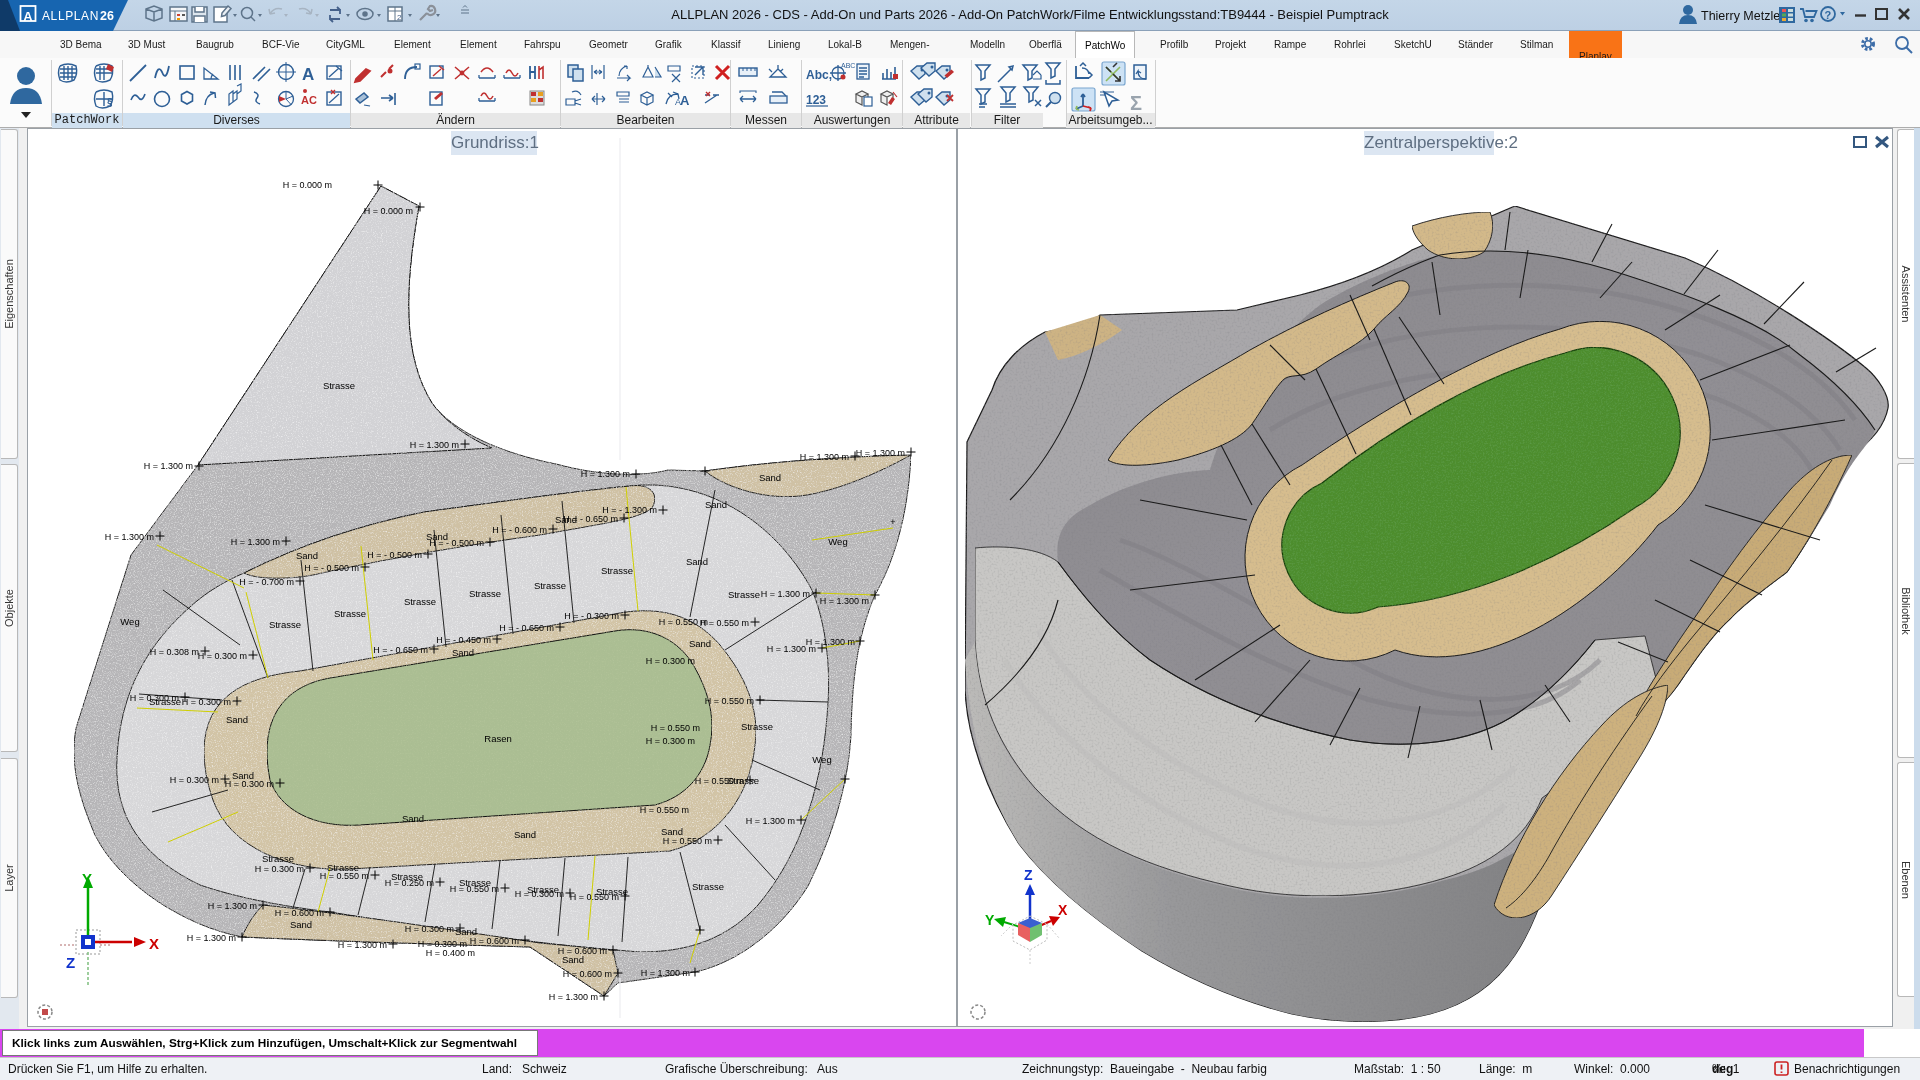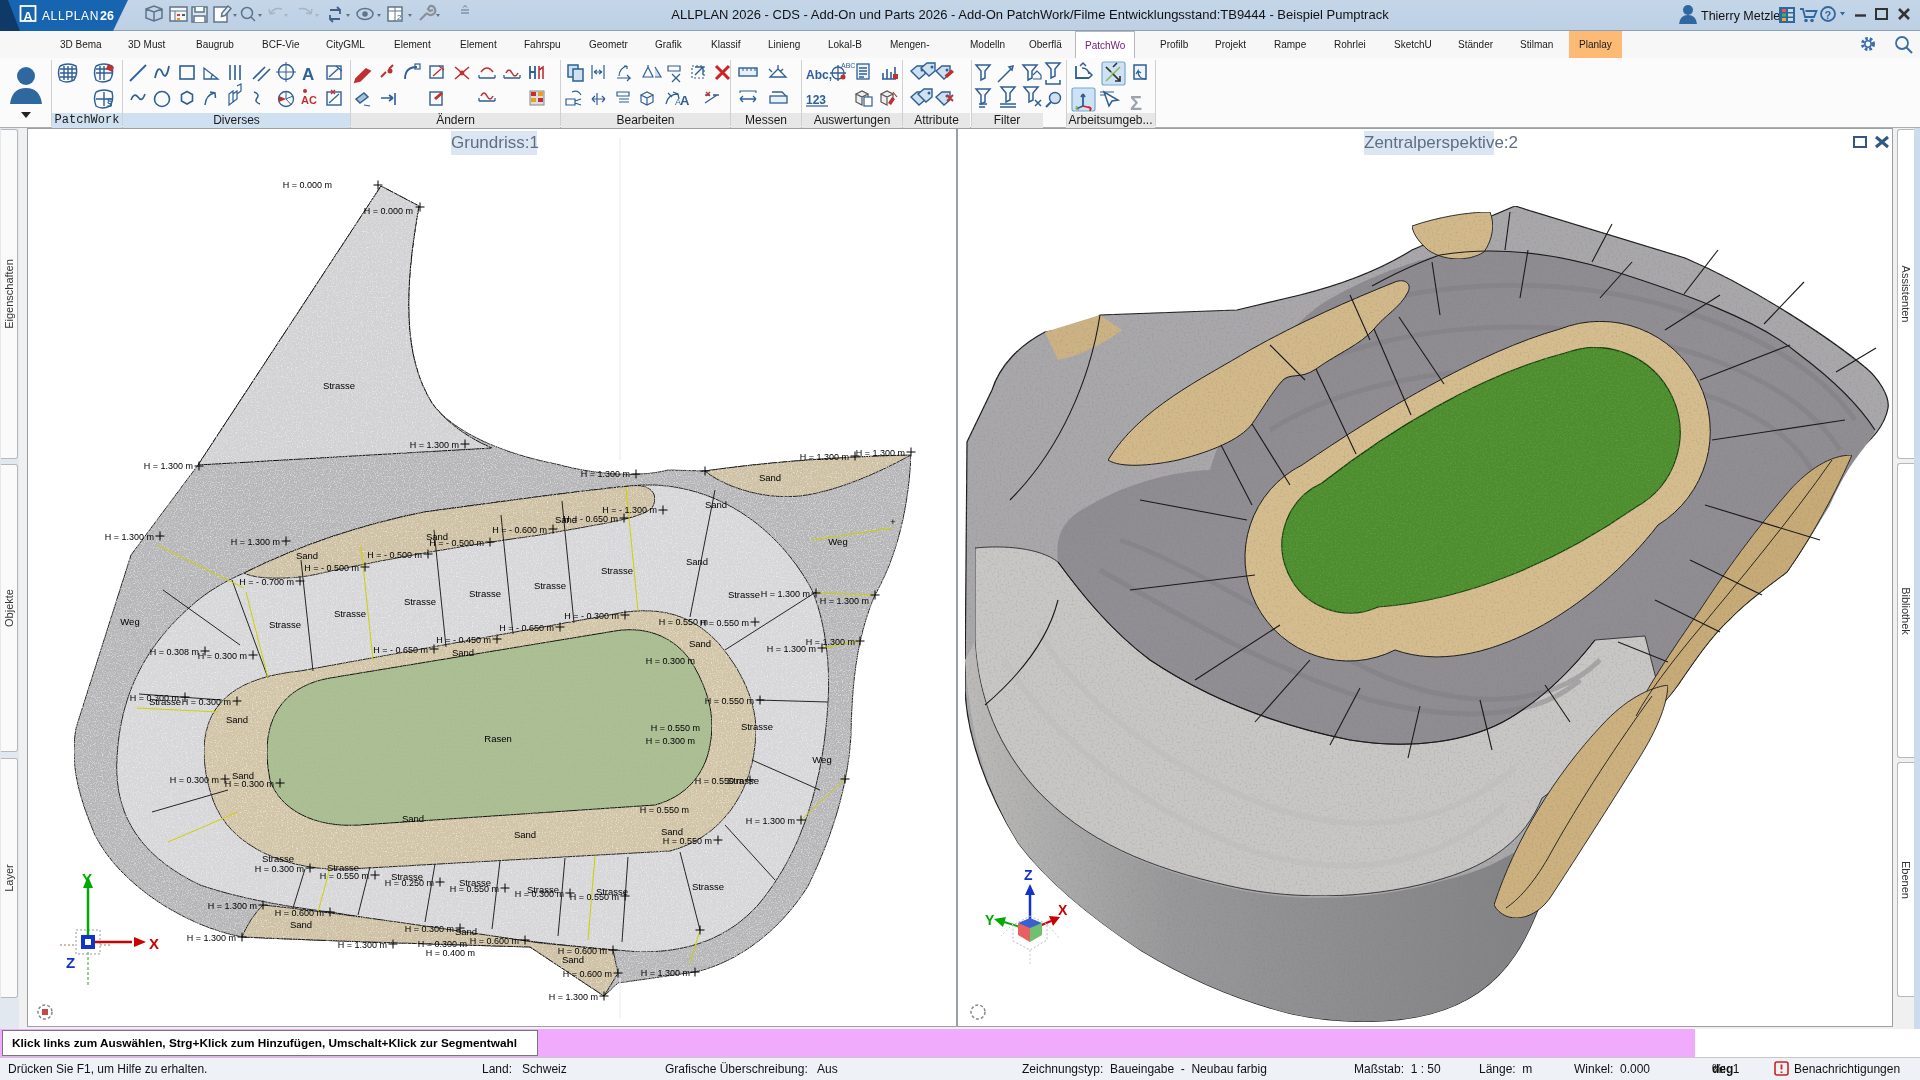--- a/index.html
+++ b/index.html
@@ -4,44 +4,44 @@
 <style>
 html,body{margin:0;padding:0;width:1920px;height:1080px;overflow:hidden;
   font-family:"Liberation Sans",sans-serif;background:#fff;}
 *{box-sizing:border-box;}
 #titlebar{position:absolute;left:0;top:0;width:1920px;height:31px;
   background:linear-gradient(#c4d6e8,#bdd0e4);border-bottom:1px solid #8aa0b8;}
 #title-text{position:absolute;left:140px;right:0;top:7px;text-align:center;
   font-size:13px;color:#111;}
 #menubar{position:absolute;left:0;top:31px;width:1920px;height:27px;background:#f7f7f7;}
 .mi{position:absolute;top:0;height:27px;line-height:27px;font-size:10px;color:#1a1a1a;}
-#mi-active{color:#701a75;background:#fff;border:1px solid #b8b8b8;border-bottom:none;
+#mi-active{color:#000000;background:#fff;border:1px solid #b8b8b8;border-bottom:none;
   padding:0 9px;margin-left:-10px;}
-#mi-planlay{background:#fdba74;padding:0 10px;margin-left:-10px;}
+#mi-planlay{background:#f97316;padding:12px 10px;margin-left:-10px;}
 #ribbon{position:absolute;left:0;top:58px;width:1920px;height:70px;background:#fbfbfb;
   border-bottom:1px solid #adadad;}
 .gsep{position:absolute;top:2px;height:66px;width:1px;background:#d0d0d0;}
 .glabel{position:absolute;top:55px;height:15px;font-size:12px;color:#1a1a1a;overflow:hidden;white-space:nowrap;
   text-align:center;line-height:14px;}
 #workspace{position:absolute;left:0;top:128px;width:1920px;height:901px;background:#f0f0f0;}
 .vtabL{position:absolute;left:1px;width:17px;background:#fafafa;border:1px solid #b8b8b8;
   border-left:none;border-radius:0 3px 3px 0;}
 .vtabL span{position:absolute;left:2px;top:50%;transform:rotate(-90deg) translateX(-50%);
   transform-origin:0 0;font-size:11px;color:#333;white-space:nowrap;}
 .vtabR{position:absolute;left:1897px;width:17px;background:#fff;border:1px solid #b8b8b8;
   border-right:none;border-radius:3px 0 0 3px;}
 .vtabR span{position:absolute;left:14px;top:50%;transform:rotate(90deg) translateX(-50%);
   transform-origin:0 0;font-size:11px;color:#333;white-space:nowrap;}
 #vp1{position:absolute;left:27px;top:0px;width:930px;height:899px;background:#fff;
   border:1px solid #9aa0a6;}
 #vp2{position:absolute;left:957px;top:0px;width:936px;height:899px;background:#fff;
   border:1px solid #9aa0a6;}
 .vplabel{position:absolute;top:3px;height:24px;background:#dce6f2;color:#5f6f82;
   font-size:17px;text-align:center;line-height:24px;}
-#msgbar{position:absolute;left:0;top:1029px;width:1695px;height:28px;background:#f0abfc;}
+#msgbar{position:absolute;left:0;top:1029px;width:1864px;height:28px;background:#d946ef;}
 #msgbox{position:absolute;left:2px;top:1px;width:536px;height:26px;background:#fff;
   border:1px solid #777;font-size:11.8px;font-weight:bold;color:#000;line-height:24px;
   padding-left:9px;}
 #statusbar{position:absolute;left:0;top:1057px;width:1920px;height:23px;
   background:#eef1f5;border-top:1px solid #c8c8c8;font-size:12px;color:#111;}
 .st{position:absolute;top:4px;}
 svg{display:block;}
 </style>
 </head>
 <body>

